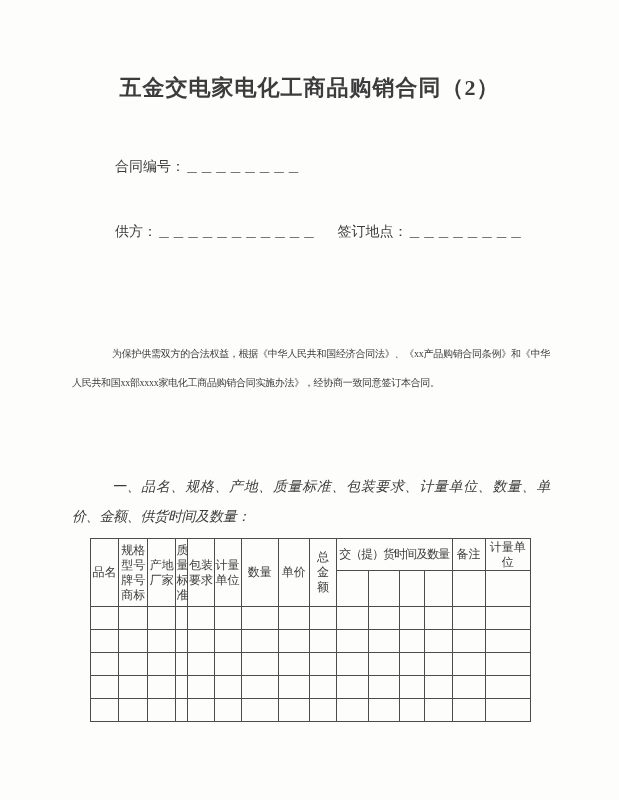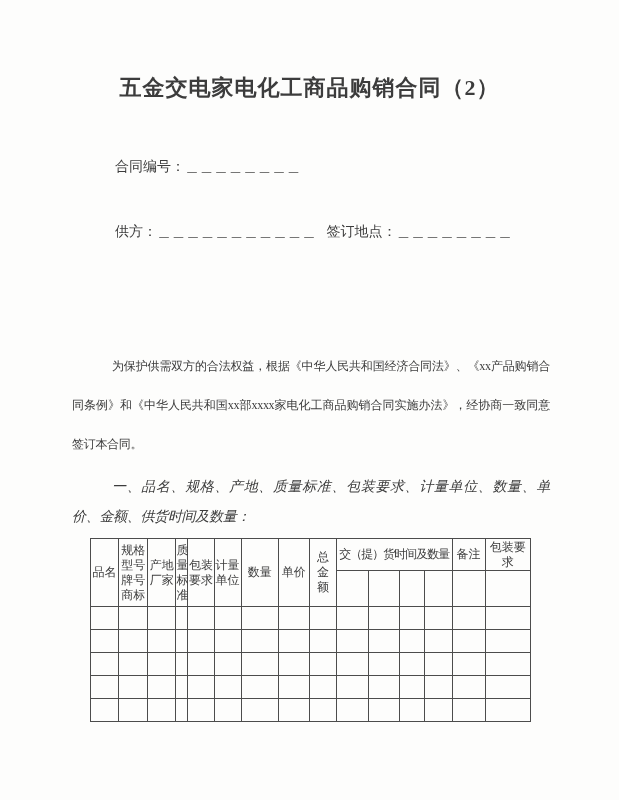--- a/index.html
+++ b/index.html
@@ -32,29 +32,29 @@
     font-size: 14px;
     white-space: nowrap;
   }
   .line-contract-no { top: 158px; }
   .line-supplier    { top: 223px; }
   .line-buyer       { top: 288px; }
   .blank {
     letter-spacing: 0.5px;
   }
   .second-label {
-    margin-left: 10px;
+    margin-left: 21px;
   }
   .preamble {
     position: absolute;
     left: 72px;
-    top: 347px;
+    top: 339px;
     width: 478px;
-    font-size: 12px;
-    line-height: 39px;
+    font-size: 10px;
+    line-height: 29px;
     letter-spacing: -0.3px;
     text-indent: 40px;
     text-align: justify;
   }
   .section-one {
     position: absolute;
     left: 72px;
     top: 472px;
     width: 478px;
     font-size: 14px;
@@ -151,21 +151,21 @@
 要求</th>
         <th rowspan="2">计量
 单位</th>
         <th rowspan="2">数量</th>
         <th rowspan="2">单价</th>
         <th rowspan="2">总
 金
 额</th>
         <th colspan="4" class="delivery-span">交（提）货时间及数量</th>
         <th>备注</th>
-        <th>包装要求</th>
+        <th>计量单位</th>
       </tr>
       <tr class="hrow2">
         <td></td>
         <td></td>
         <td></td>
         <td></td>
         <td></td>
         <td></td>
       </tr>
     </thead>

